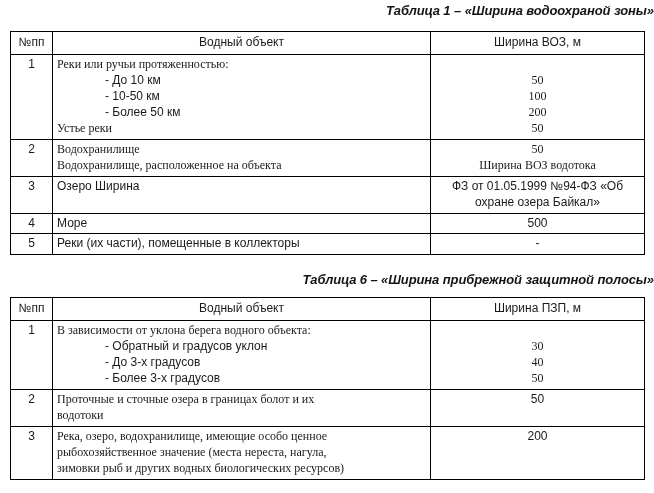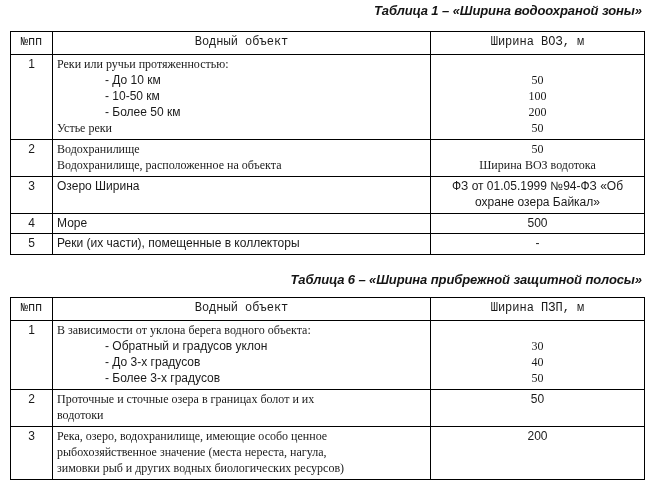--- a/index.html
+++ b/index.html
@@ -21,21 +21,20 @@
     height: 493px;
     box-sizing: border-box;
   }
 
   
   .caption {
     font-weight: bold;
     font-style: italic;
     font-size: 13px;
     text-align: right;
-    padding-right: 12px;
     line-height: 1.1;
     letter-spacing: -0.1px;
     color: #141414;
   }
   #caption-1 { position: absolute; top: 4px; left: 0; right: 0; }
   #caption-2 { position: absolute; top: 273px; left: 0; right: 0; }
 
   
   .tbl-wrap { position: absolute; left: 10px; width: 634px; }
   #table-1-wrap { top: 31px; }
@@ -52,21 +51,20 @@
   table.doc-table th {
     border: 1px solid #000000;
     padding: 2px 4px;
     vertical-align: top;
     font-weight: normal;
     line-height: 1.33;
   }
   table.doc-table th {
     vertical-align: middle;
     padding: 3px 4px;
-    font-family: Liberation Mono, monospace;
   }
 
   
   col.c-num  { width: 42px; }
   col.c-obj  { width: 378px; }
   col.c-val  { width: 214px; }
 
   .c-num-cell { text-align: center; vertical-align: top; }
   .c-val-cell { text-align: center; vertical-align: top; }
   .c-obj-cell { text-align: left; }

